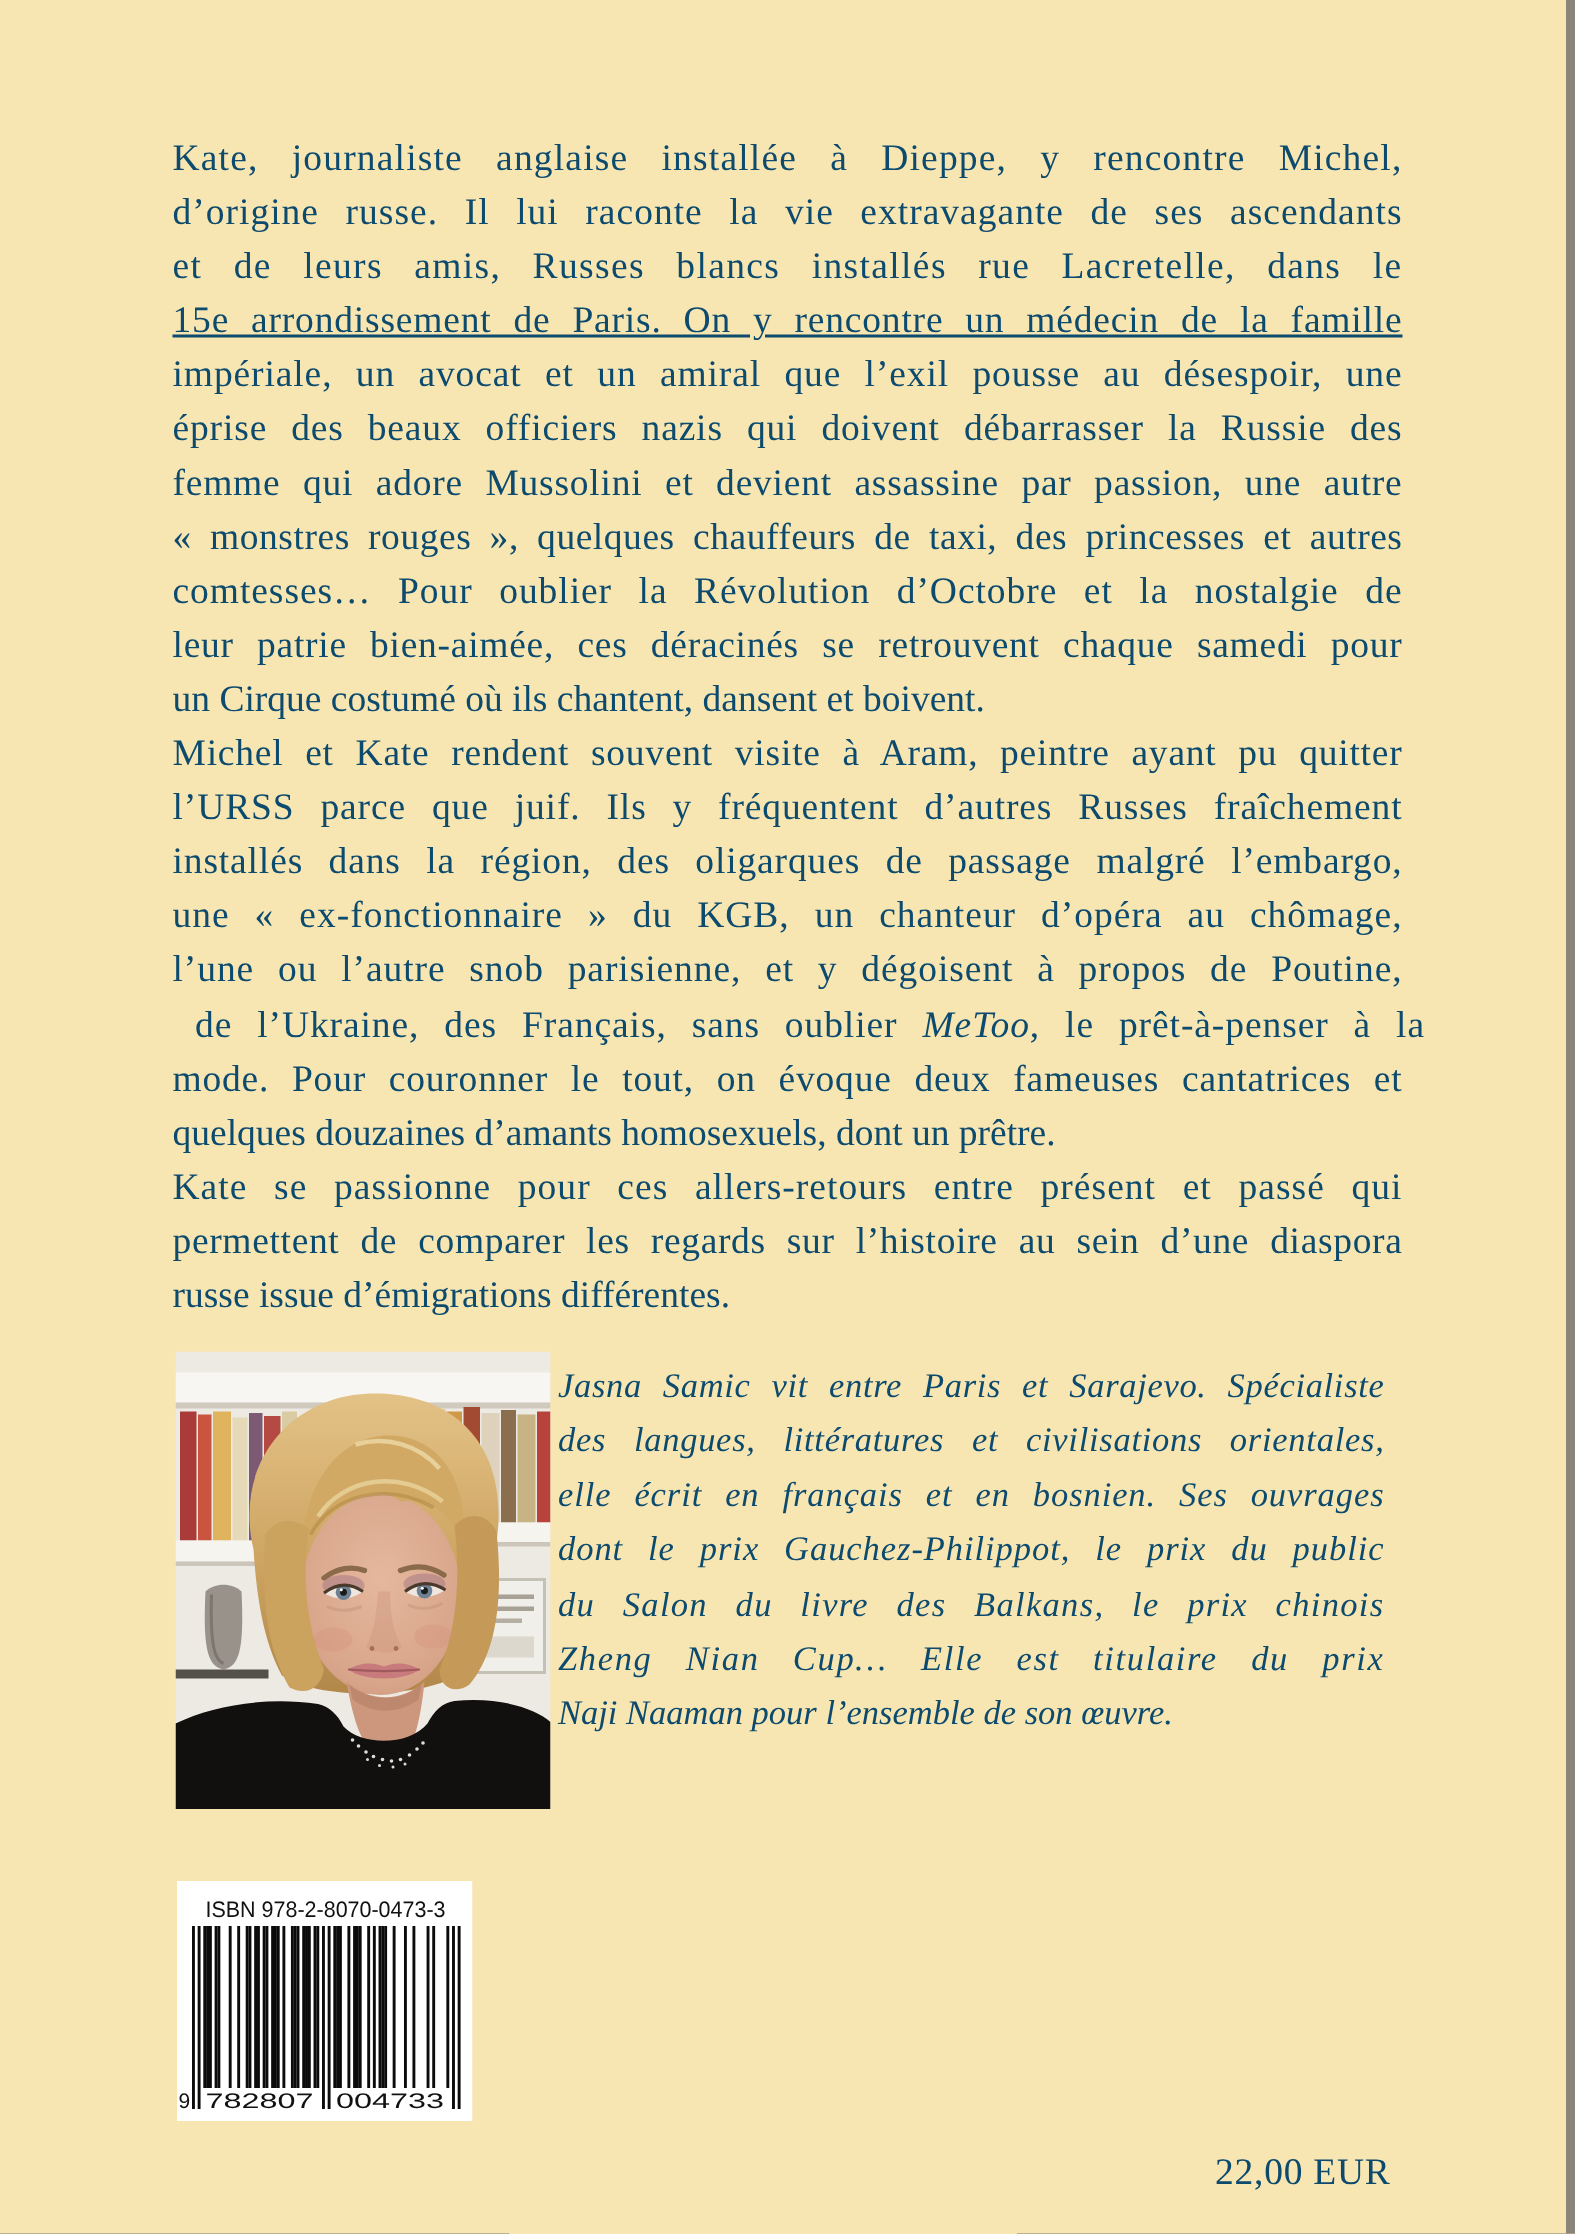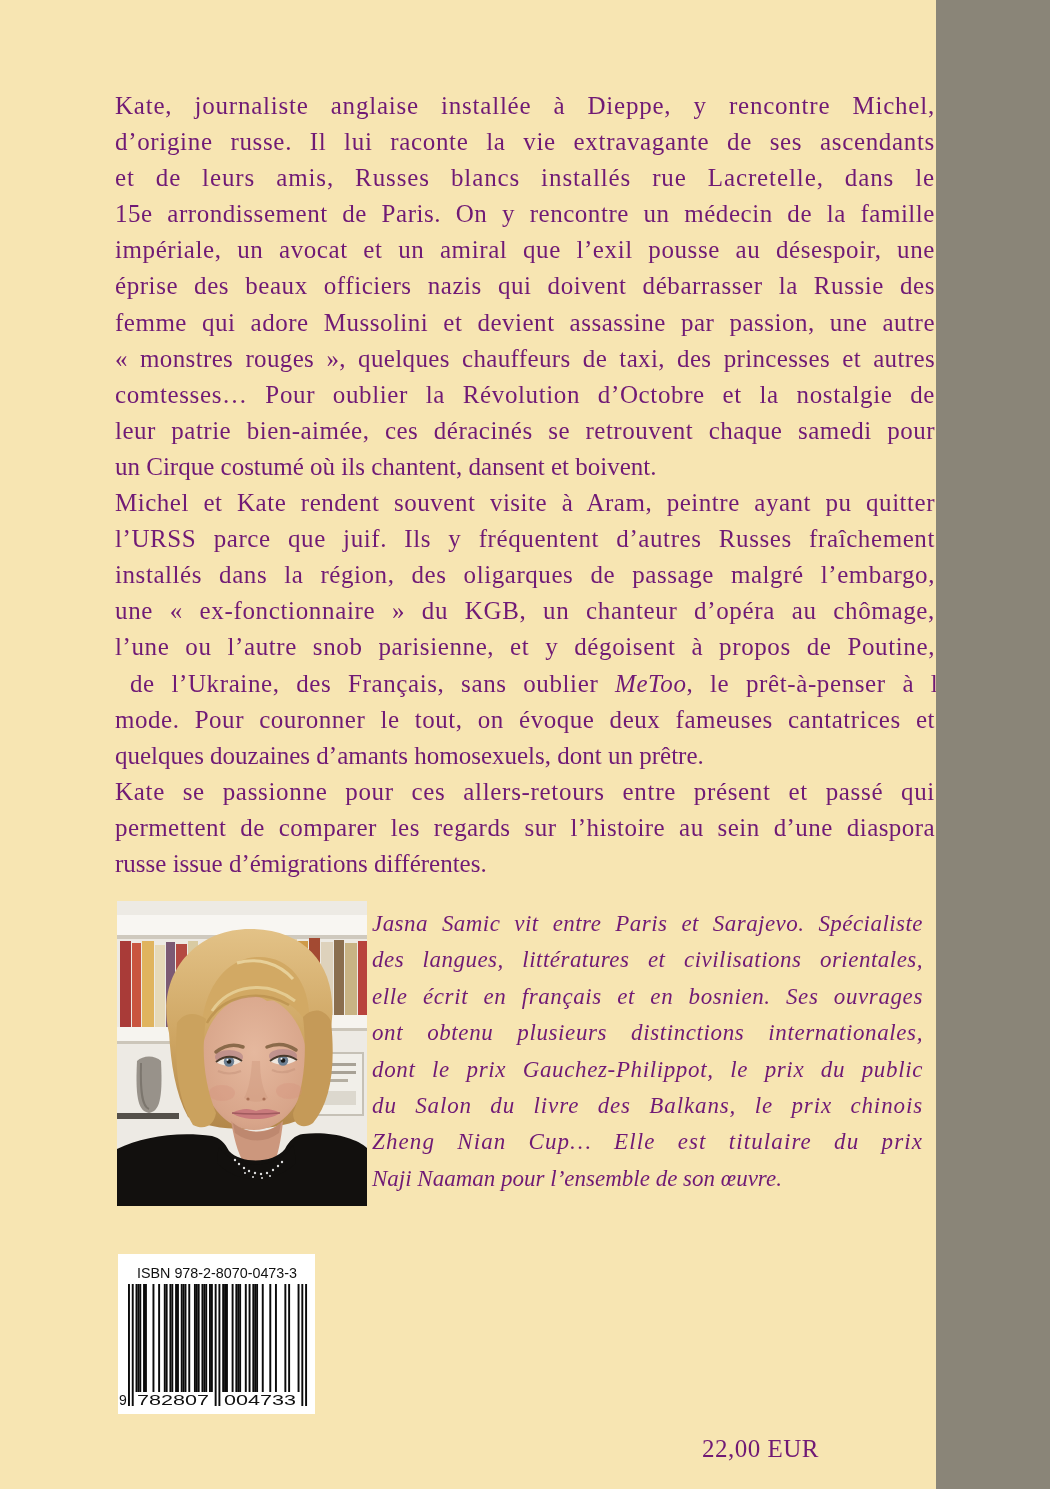--- a/index.html
+++ b/index.html
@@ -1,22 +1,22 @@
 <!DOCTYPE html>
 <html><head>
 <meta charset="utf-8">
 <style>
   html,body{margin:0;padding:0;background:#8a8578;}
   .page{
     position:relative;
-    width:936px;height:1489px;
+    width:1044px;height:1489px;
     background:#f7e5b2;
     overflow:hidden;
     font-family:"Liberation Serif", serif;
-    color:#701a75;
+    color:#0c4a6e;
   }
   
   .synopsis{
     position:absolute;left:115px;top:88px;width:820px;
     font-size:25px;line-height:36.1px;
   }
   .line{height:36.1px;white-space:nowrap;overflow:visible;}
   .line .t{display:inline-block;white-space:nowrap;}
   .line em{font-style:italic;}
   
@@ -42,21 +42,21 @@
 </head>
 <body>
 
 <div class="page">
 
   <div class="synopsis">
       <div>
         <div class="line just"><span class="t" style="word-spacing: 15.0787px; letter-spacing: 0.78331px;">Kate, journaliste anglaise installée à Dieppe, y rencontre Michel,</span></div>
         <div class="line just"><span class="t" style="word-spacing: 10.7997px; letter-spacing: 0.670788px;">d’origine russe. Il lui raconte la vie extravagante de ses ascendants</span></div>
         <div class="line just"><span class="t" style="word-spacing: 13.7605px; letter-spacing: 0.907284px;">et de leurs amis, Russes blancs installés rue Lacretelle, dans le</span></div>
-        <div class="line just"><span class="t" style="word-spacing: 7.82727px; letter-spacing: 0.542647px;">15e arrondissement de Paris. On y rencontre un médecin de la famille</span></div>
+        <div class="line just"><span class="t" style="word-spacing: 7.82727px; letter-spacing: 0.542647px; text-decoration: underline;">15e arrondissement de Paris. On y rencontre un médecin de la famille</span></div>
         <div class="line just"><span class="t" style="word-spacing: 8.73011px; letter-spacing: 0.596467px;">impériale, un avocat et un amiral que l’exil pousse au désespoir, une</span></div>
         <div class="line just"><span class="t" style="word-spacing: 9.22469px; letter-spacing: 0.564777px;">éprise des beaux officiers nazis qui doivent débarrasser la Russie des</span></div>
         <div class="line just"><span class="t" style="word-spacing: 8.26656px; letter-spacing: 0.513451px;">femme qui adore Mussolini et devient assassine par passion, une autre</span></div>
         <div class="line just"><span class="t" style="word-spacing: 5.60099px; letter-spacing: 0.35682px;">«&nbsp;monstres rouges&nbsp;», quelques chauffeurs de taxi, des princesses et autres</span></div>
         <div class="line just"><span class="t" style="word-spacing: 10.8038px; letter-spacing: 0.631392px;">comtesses… Pour oublier la Révolution d’Octobre et la nostalgie de</span></div>
         <div class="line just"><span class="t" style="word-spacing: 8.81806px; letter-spacing: 0.485893px;">leur patrie bien-aimée, ces déracinés se retrouvent chaque samedi pour</span></div>
         <div class="line end"><span class="t">un Cirque costumé où ils chantent, dansent et boivent.</span></div>
       </div>
       <div>
         <div class="line just"><span class="t" style="word-spacing: 7.73878px; letter-spacing: 0.521183px;">Michel et Kate rendent souvent visite à Aram, peintre ayant pu quitter</span></div>
@@ -194,21 +194,20 @@
             <circle cx="153" cy="275" r="1"></circle>
         </g>
       </g>
     </svg>
   </div>
 
   <div class="bio">
       <div class="line just"><span class="t" style="word-spacing: 7.78906px; letter-spacing: 0.449369px;">Jasna Samic vit entre Paris et Sarajevo. Spécialiste</span></div>
       <div class="line just"><span class="t" style="word-spacing: 12.2391px; letter-spacing: 0.485677px;">des langues, littératures et civilisations orientales,</span></div>
       <div class="line just"><span class="t" style="word-spacing: 8.92227px; letter-spacing: 0.611812px;">elle écrit en français et en bosnien. Ses ouvrages</span></div>
-      <div class="line just"><span class="t" style="word-spacing: 17.6012px; letter-spacing: 0.603469px;">ont obtenu plusieurs distinctions internationales,</span></div>
       <div class="line just"><span class="t" style="word-spacing: 10.2578px; letter-spacing: 0.628029px;">dont le prix Gauchez-Philippot, le prix du public</span></div>
       <div class="line just"><span class="t" style="word-spacing: 11.7879px; letter-spacing: 0.878601px;">du Salon du livre des Balkans, le prix chinois</span></div>
       <div class="line just"><span class="t" style="word-spacing: 15.3828px; letter-spacing: 1.09877px; text-align: center;">Zheng Nian Cup… Elle est titulaire du prix</span></div>
       <div class="line end"><span class="t">Naji Naaman pour l’ensemble de son œuvre.</span></div>
     </div>
 
   <div class="barcode">
     <svg viewBox="0 0 197 160" width="197" height="160">
       <rect x="0" y="0" width="197" height="160" fill="#ffffff"></rect>
       <text class="bc-text" x="19" y="24" font-size="15" textLength="160" lengthAdjust="spacingAndGlyphs">ISBN 978-2-8070-0473-3</text>

